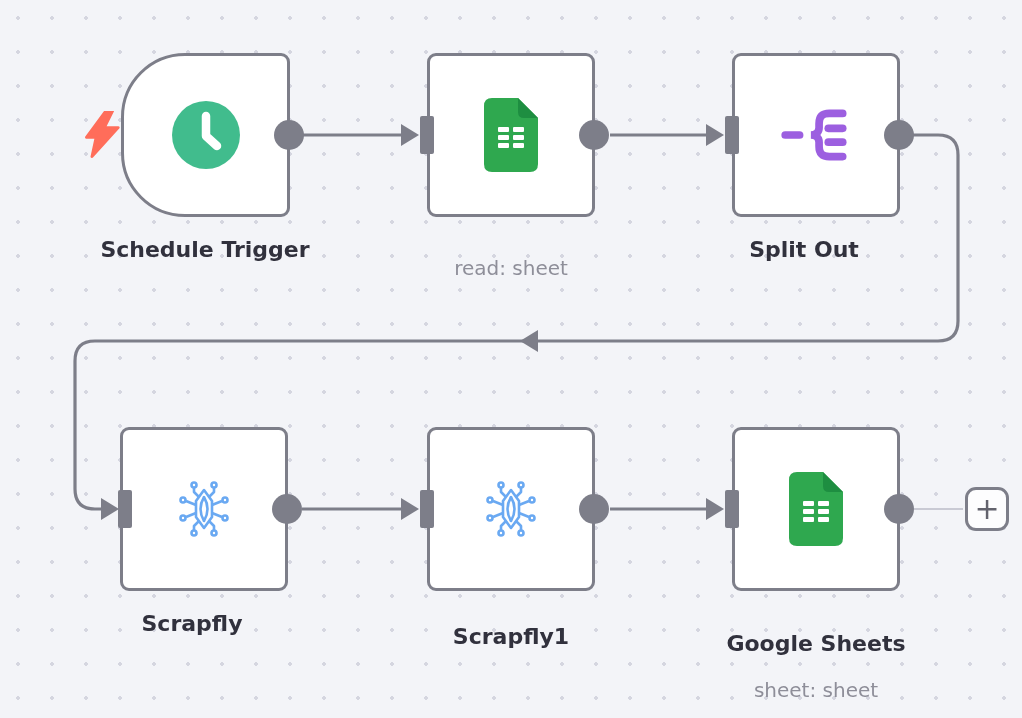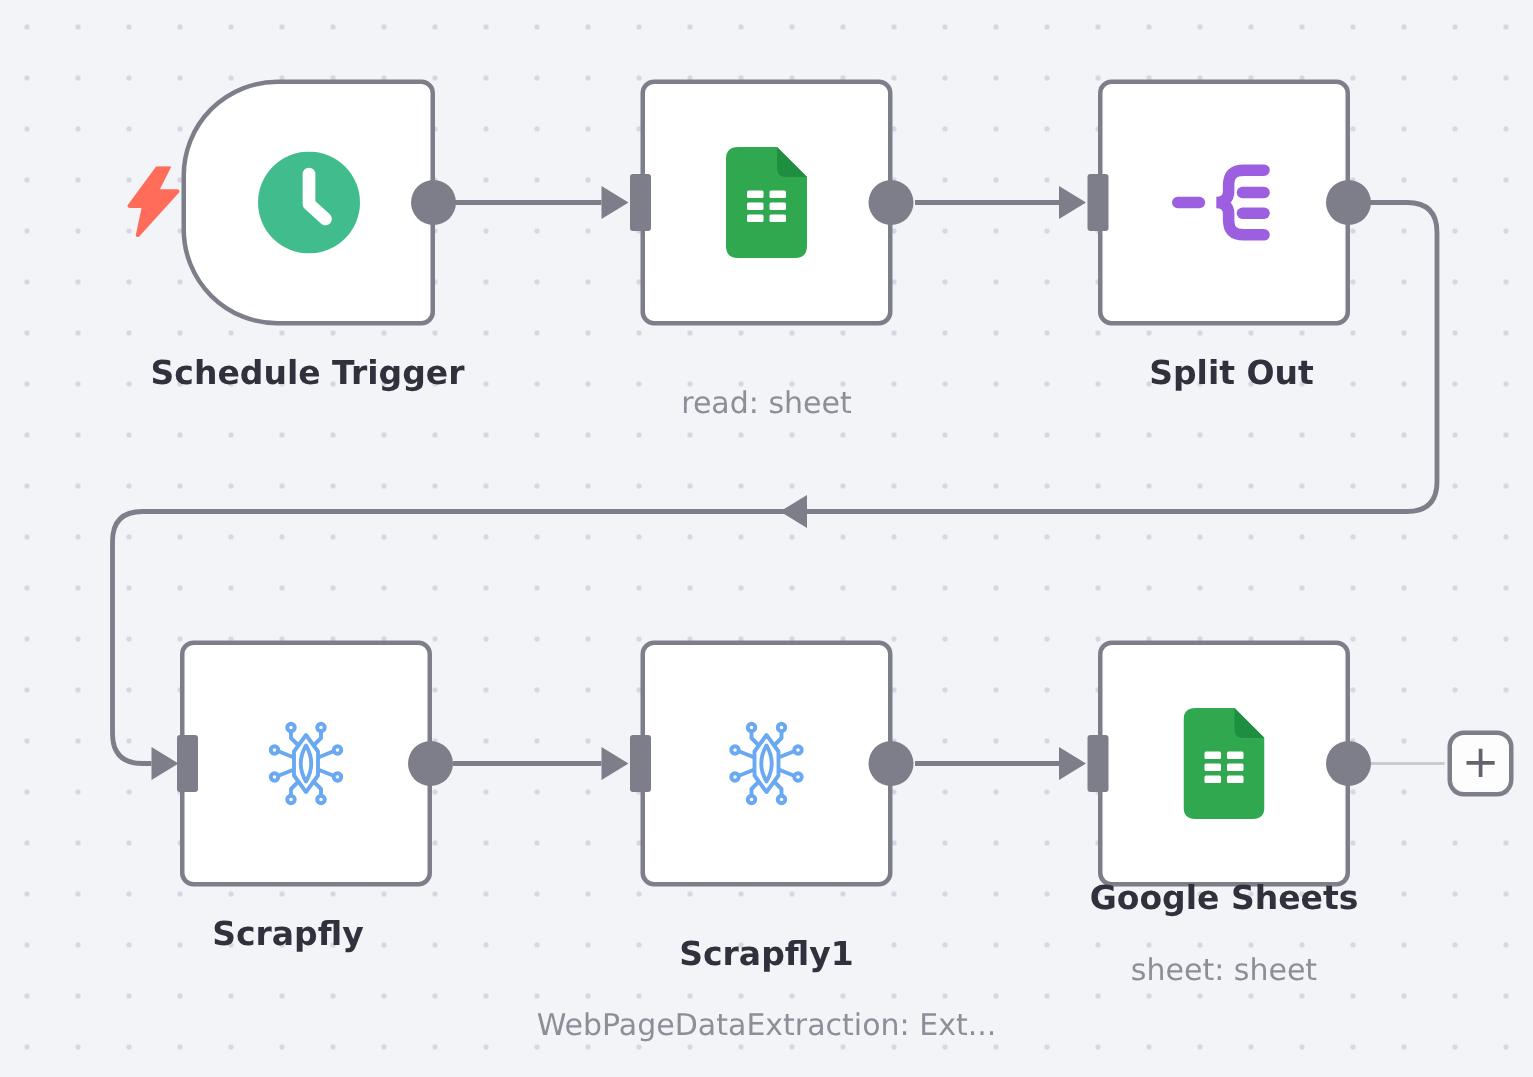--- a/index.html
+++ b/index.html
@@ -87,21 +87,21 @@
   <div class="node" style="left:732px;top:53px;">
     <svg width="78" height="62" viewBox="0 0 76 60">
       <g style="fill:none;stroke:var(--split_purple,#9c5fe0);stroke-width:7.5;stroke-linecap:round">
         <path d="M8 30 H22"></path>
         <path d="M64 9 H51 C43 9 41 13 41 19 V23 C41 27.5 38 30 33 30 C38 30 41 32.5 41 37 V41 C41 47 43 51 51 51 H64"></path>
         <path d="M50 23.5 H64"></path>
         <path d="M50 37 H64"></path>
       </g>
     </svg>
   </div>
-  <div class="label" style="left:646px;top:236px;">
+  <div class="label" style="left:629px;top:236px;">
     <div class="title">Split Out</div>
     <div class="subtitle"></div>
   </div>
 
   <div class="node" style="left:120px;top:427px;">
     <svg width="64" height="64" viewBox="0 0 64 64">
       <g style="fill:none;stroke:var(--scrapfly_blue,#6aa9f2);stroke-width:2.6;stroke-linejoin:round">
         <path d="M32 13 L40 24 V40 L32 51 L24 40 V24 Z"></path>
         <path d="M32 20 Q35.5 26 35.5 32 Q35.5 38 32 44 Q28.5 38 28.5 32 Q28.5 26 32 20 Z"></path>
         <path d="M27 20 L22 15 V11"></path>
@@ -146,38 +146,37 @@
           <circle cx="53" cy="23" r="2.5"></circle>
         <path d="M40 36 L50 40"></path>
           <circle cx="53" cy="41" r="2.5"></circle>
         <path d="M37 44 L42 49 V53"></path>
           <circle cx="42" cy="56" r="2.5"></circle>
       </g>
     </svg>
   </div>
   <div class="label" style="left:336px;top:623px;">
     <div class="title">Scrapfly1</div>
-    <div class="subtitle">WebPageDataExtraction: Ext...</div>
   </div>
 
   <div class="node" style="left:732px;top:427px;">
     <svg width="54" height="74" viewBox="0 0 54 74">
       <path d="M8 0 H34 L54 20 V66 Q54 74 46 74 H8 Q0 74 0 66 V8 Q0 0 8 0 Z" style="fill:var(--sheets_green,#2fa84f)"></path>
       <path d="M34 0 L54 20 H40 Q34 20 34 14 Z" style="fill:var(--sheets_fold_green,#1e8e41)"></path>
       <g style="fill:#ffffff">
         <rect x="14" y="29" width="11" height="5" rx="1"></rect>
           <rect x="29" y="29" width="11" height="5" rx="1"></rect>
         <rect x="14" y="37" width="11" height="5" rx="1"></rect>
           <rect x="29" y="37" width="11" height="5" rx="1"></rect>
         <rect x="14" y="45" width="11" height="5" rx="1"></rect>
           <rect x="29" y="45" width="11" height="5" rx="1"></rect>
       </g>
     </svg>
   </div>
-  <div class="label" style="left:641px;top:586px;">
+  <div class="label" style="left:641px;top:630px;">
     <div class="title">Google Sheets</div>
     <div class="subtitle">sheet: sheet</div>
   </div>
 
   <div id="plus-btn">
     <span>+</span>
   </div>
 
   <svg id="wires" width="1022" height="718" viewBox="0 0 1022 718">
 

